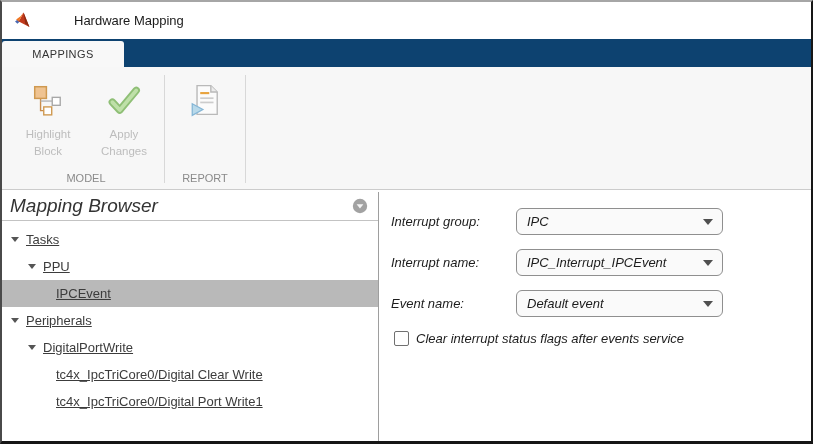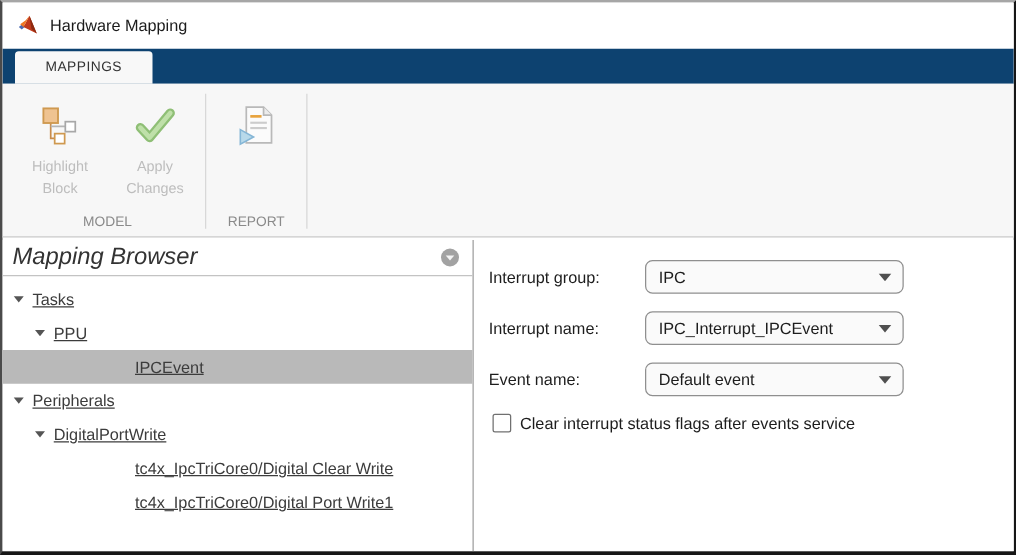--- a/index.html
+++ b/index.html
@@ -18,32 +18,32 @@
     border-right: 2px solid #161616;
     border-bottom: 3px solid #161616;
     overflow: hidden;
   }
   
   .titlebar {
     height: 37px;
     display: flex; align-items: center;
     padding-left: 12px;
     background: #ffffff;
+    gap: 34px;
   }
   .matlab-logo { width: 17px; height: 17px; margin-right: 9px; }
   .title-text { font-size: 13px; color: #1b1b1b; }
   
   .ribbon-bar {
     height: 28px;
     background: #0d4270;
     display: flex; align-items: flex-end;
   }
   .ribbon-tab {
-    margin-left: 10px;
-    width: 110px; height: 26px;
+    width: 122px; height: 26px;
     background: #f8f8f8;
     border-radius: 3px 3px 0 0;
     display: flex; align-items: center; justify-content: center;
     font-size: 11px; color: #333333;
     letter-spacing: 0.4px;
   }
   
   .toolbar {
     height: 123px;
     background: #f7f7f7;
@@ -107,25 +107,26 @@
   .arrow {
     width: 0; height: 0;
     border-left: 4.5px solid transparent;
     border-right: 4.5px solid transparent;
     border-top: 5.5px solid #555555;
     margin-right: 7px;
     flex: none;
   }
   .ind1 { padding-left: 9px; }
   .ind2 { padding-left: 26px; }
-  .ind3 { padding-left: 106px; }
+  .ind3 { padding-left: 54px; }
   
   .right-panel {
     flex: 1;
     padding: 16px 0 4px 12px;
+    font-style: italic;
   }
   .field-row {
     display: flex; align-items: center;
     margin-bottom: 14px;
   }
   .field-label {
     width: 125px;
     font-size: 13px; color: #1d1d1d;
   }
   .dropdown {

